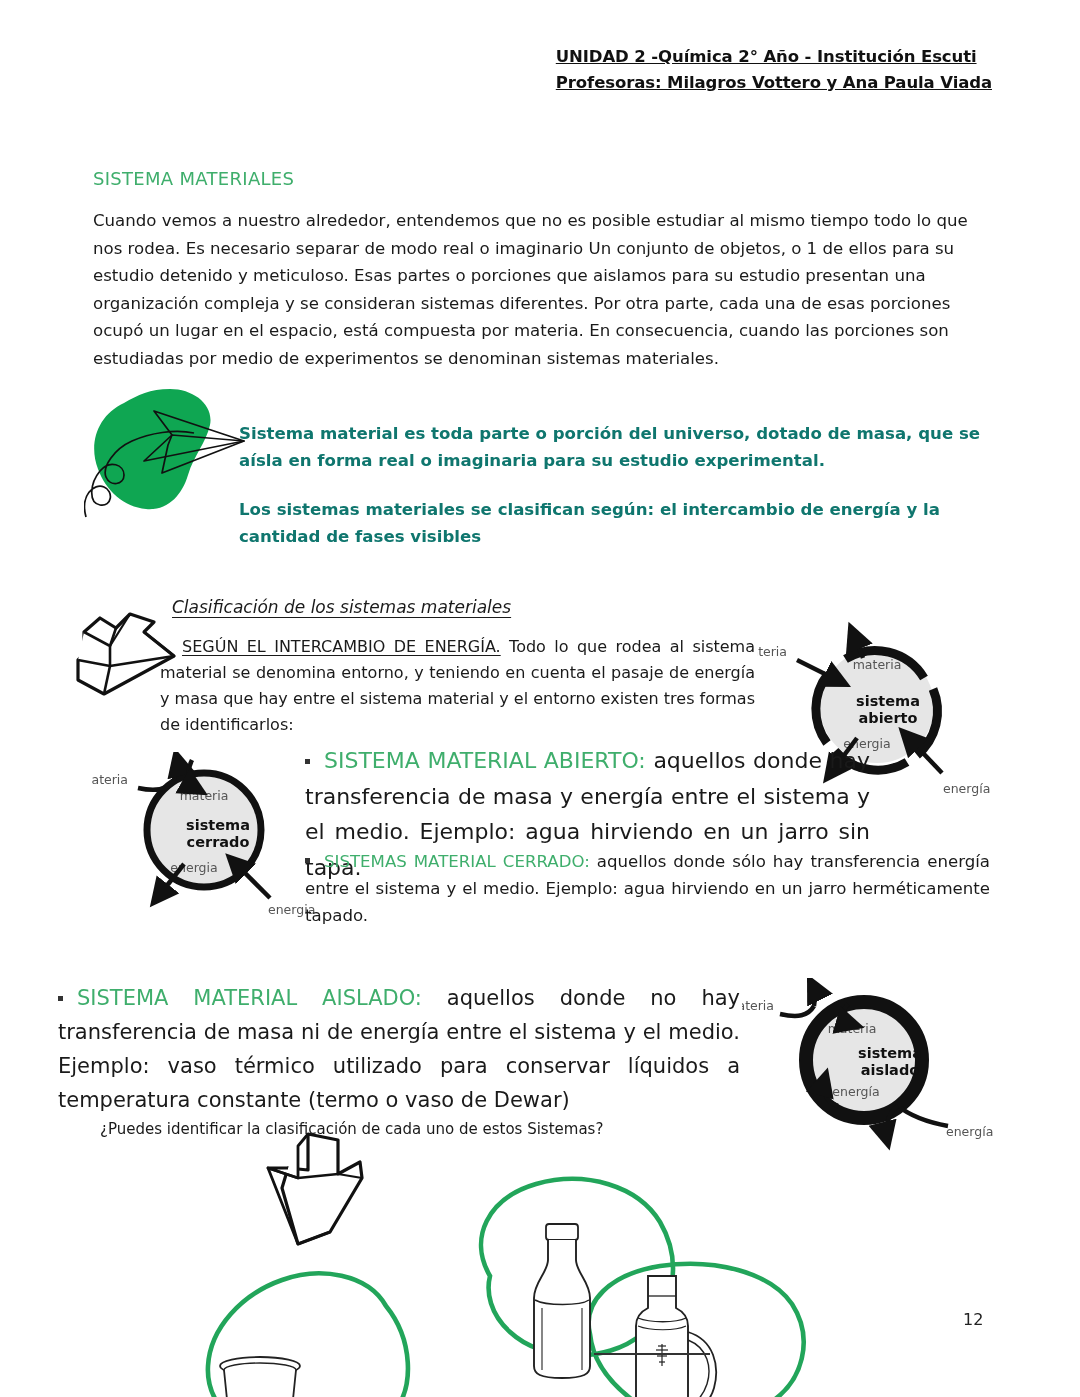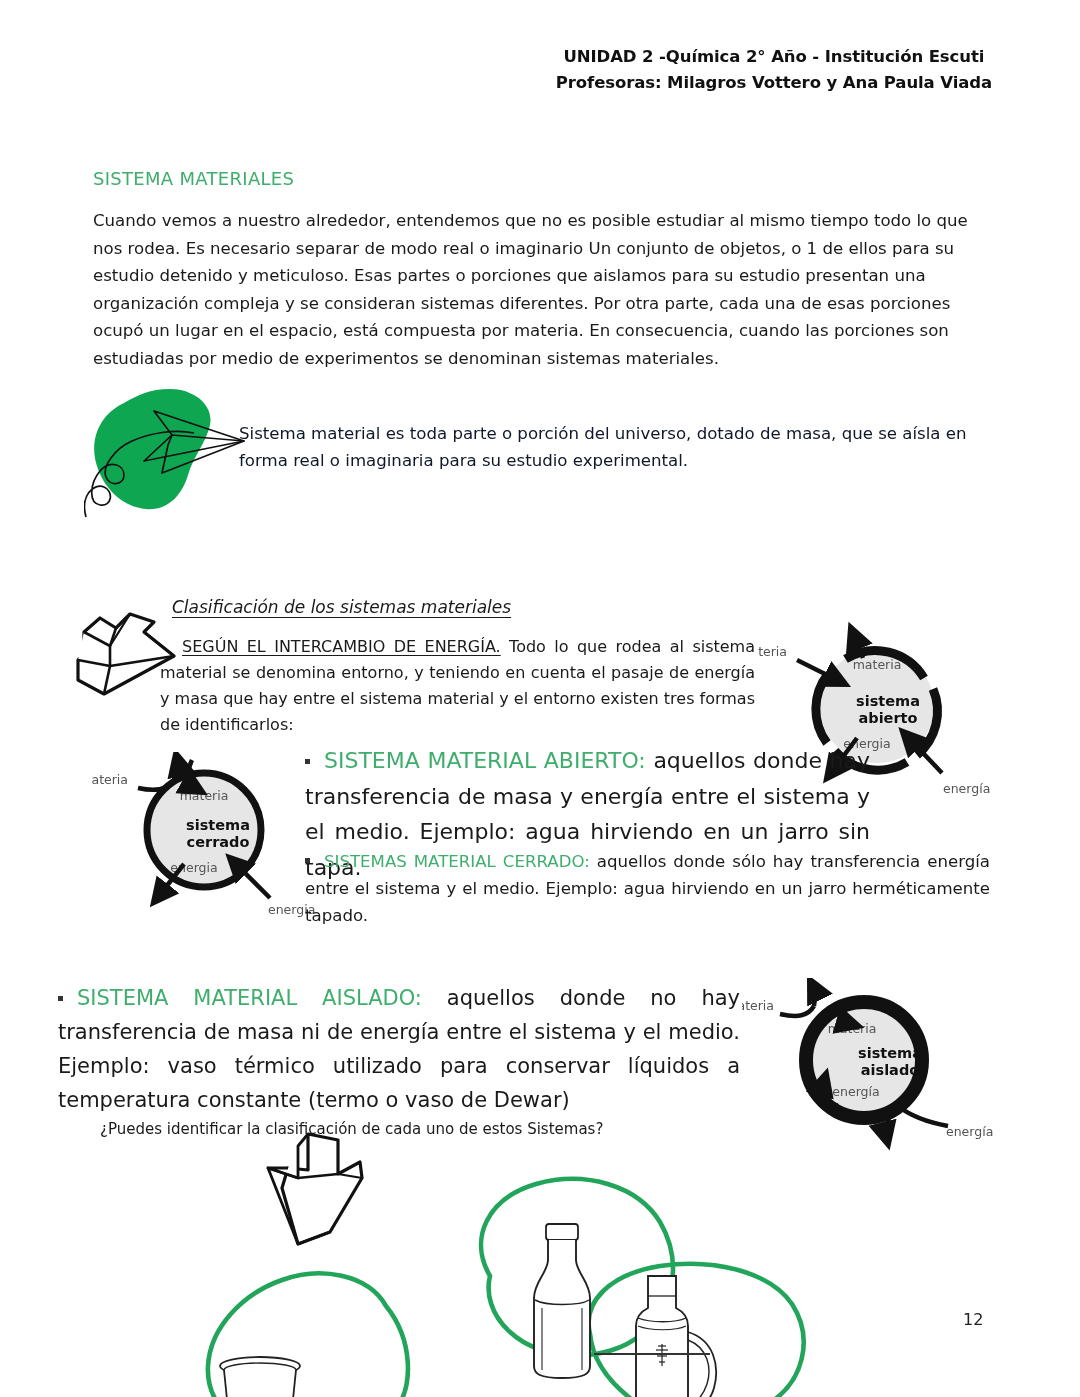--- a/index.html
+++ b/index.html
@@ -12,27 +12,28 @@
     overflow: hidden;
     font-family: "DejaVu Sans", sans-serif;
     color: #1a1a1a;
   }
   .page { position: relative; width: 1080px; height: 1397px; }
 
   
   .header {
     position: absolute;
     top: 44px; right: 88px;
-    text-align: center;
+    text-align: left;
     font-family: "DejaVu Sans", sans-serif;
     font-weight: bold;
     font-size: 16.5px;
     line-height: 1.55;
     color: #111111;
     letter-spacing: -0.1px;
+    text-decoration: underline;
   }
 
   
   .section-title {
     position: absolute;
     left: 93px; top: 168px;
     font-size: 18px;
     color: #3FAE6C;
     letter-spacing: 0.3px;
   }
@@ -59,21 +60,22 @@
   
   .defbox {
     position: absolute;
     left: 239px; top: 421px;
     width: 752px;
   }
   .defbox p {
     margin: 0 0 22px 0;
     font-size: 16.6px;
     line-height: 1.62;
-    color: #0f172a;
+    color: #0f766e;
+    font-weight: bold;
   }
 
   
   .clasif-title {
     position: absolute;
     left: 172px; top: 597px;
     font-size: 17px;
     font-style: italic;
     text-decoration: underline;
     text-underline-offset: 4px;
@@ -208,20 +210,21 @@
                C 110 72, 122 60, 126 42 C 130 22, 110 6, 86 6 C 66 6, 54 12, 40 20 Z" fill="#0FA652" stroke="none"></path>
       <path d="M2 134 C -4 112, 10 100, 20 104 C 30 108, 28 124, 16 122 C 4 120, 6 100, 16 88
                C 26 76, 40 82, 40 92 C 40 102, 26 104, 22 94 C 18 84, 30 66, 48 58 C 66 50, 90 46, 110 50" fill="none" stroke="#111" stroke-width="1.7"></path>
       <path d="M70 28 L160 58 L60 78 L88 52 Z" fill="none" stroke="#111" stroke-width="1.7" stroke-linejoin="round"></path>
       <path d="M88 52 L160 58 L78 90 L84 62 Z" fill="none" stroke="#111" stroke-width="1.7" stroke-linejoin="round"></path>
     </svg>
   </div>
 
   <div class="defbox">
     <p>Sistema material es toda parte o porción del universo, dotado de masa, que se aísla en forma real o imaginaria para su estudio experimental.</p>
+    <p>Los sistemas materiales se clasifican según: el intercambio de energía y la cantidad de fases visibles</p>
   </div>
 
   <div class="arrow3d-right">
     <svg width="112" height="90" viewBox="0 0 112 90">
       <path d="M30 10 L14 24 L14 46 L8 52 L8 72 L34 86 L104 48 L74 24 L84 14 L60 6 L46 20 Z" fill="#ffffff" stroke="#111" stroke-width="3.2" stroke-linejoin="round"></path>
       <path d="M14 24 L40 38 L40 58 L8 52" fill="#ffffff" stroke="#111" stroke-width="2.6" stroke-linejoin="round"></path>
       <path d="M40 38 L46 20" fill="none" stroke="#111" stroke-width="2.6"></path>
       <path d="M40 58 L34 86" fill="none" stroke="#111" stroke-width="2.6"></path>
       <path d="M40 38 L60 6" fill="none" stroke="#111" stroke-width="2.2"></path>
       <path d="M74 24 L104 48 L40 58" fill="none" stroke="#111" stroke-width="2.6" stroke-linejoin="round"></path>

